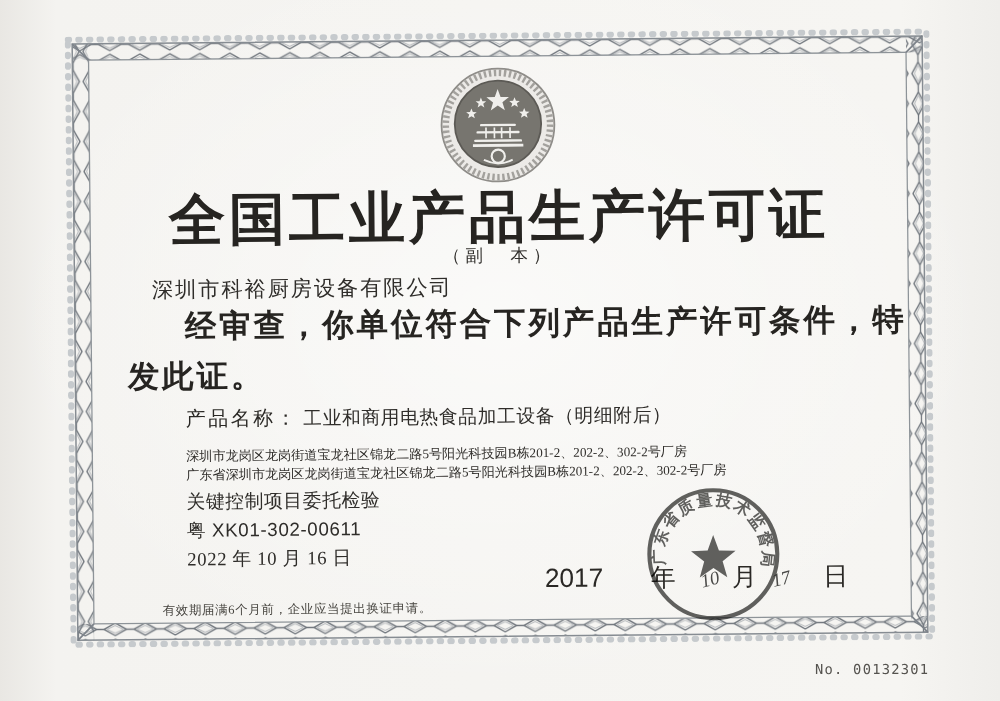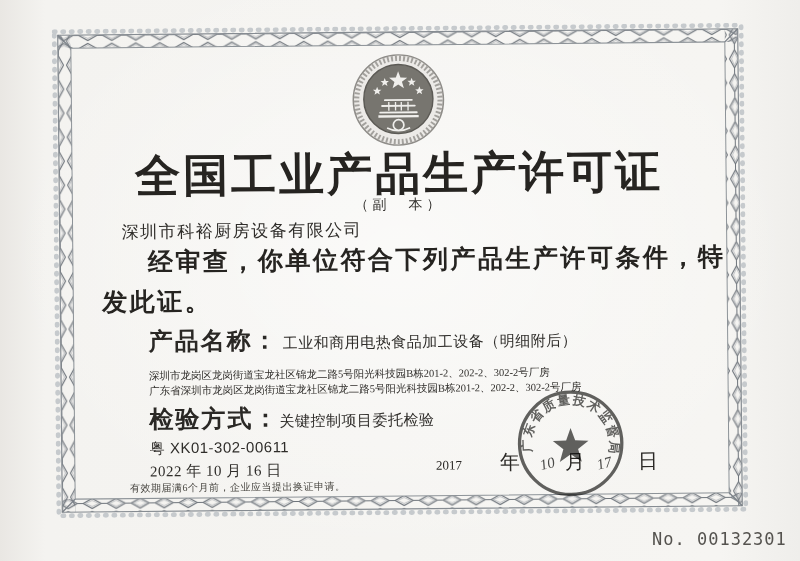--- a/index.html
+++ b/index.html
@@ -38,53 +38,53 @@
   }
   .statement {
     position:absolute; left:48px; top:214px; width:625px;
     font-size:25px; font-weight:bold; letter-spacing:2.5px;
     line-height:1.6; text-indent:46px; color:#262421;
   }
 
   .fields { position:absolute; left:94px; top:297px; width:580px; }
   .field-row { display:flex; align-items:baseline; margin-bottom:4px; }
   .field-label {
-    font-size:24px; font-weight:bold; letter-spacing:2px;
+    font-size:16px; font-weight:normal; letter-spacing:2px;
     white-space:nowrap; color:#2a2825; flex:0 0 auto;
   }
   .field-value { font-size:15px; letter-spacing:.5px; color:#2f2d2a; white-space:nowrap; }
   .row-product { margin-bottom:16px; }
   .row-product .field-value { padding-left:4px; }
   .addr-value { font-size:10.5px; letter-spacing:0; transform:translateY(-4px); }
   .row-addr { margin-bottom:1px; }
   .mono-ish { font-family:"Liberation Sans","DejaVu Sans",sans-serif; }
 
   .note {
     position:absolute; left:74px; top:453px;
     font-size:10px; letter-spacing:.5px; color:#46443f;
   }
 
   .date-row {
     position:absolute; left:380px; top:424px;
     display:flex; align-items:baseline; font-size:20px; color:#2a2825;
   }
-  .date-num { font-family:Liberation Serif, serif; font-size:13px; }
+  .date-num { font-family:Liberation Sans, sans-serif; font-size:21px; }
   .date-hand { font-size:15px; color:#4a4a48; transform:rotate(-14deg); font-style:italic; }
   .g1{margin-left:38px;} .g2{margin-left:20px;} .g3{margin-left:10px;}
   .g4{margin-left:12px;} .g5{margin-left:26px;}
 
   .seal {
     position:absolute; left:460px; top:364px; width:110px; height:110px;
     opacity:.82; mix-blend-mode:multiply;
   }
 
   .serial {
     position:absolute; left:652px; top:529px;
     font-family:"DejaVu Sans Mono","Liberation Mono",monospace;
-    font-size:17px; letter-spacing:1px; color:#55534f;
+    font-size:11px; letter-spacing:1px; color:#55534f;
   }
 </style>
 </head>
 <body>
 
 <div class="certificate">
 
   <svg class="border-svg" viewBox="0 0 692 489" preserveAspectRatio="none" aria-hidden="true">
     <defs>
       <pattern id="diaH" width="24" height="13" patternUnits="userSpaceOnUse">
@@ -143,21 +143,20 @@
       <span class="field-label">产品名称：</span>
       <span class="field-value">工业和商用电热食品加工设备（明细附后）</span>
     </div>
     <div class="field-row row-addr">
       <span class="field-value addr-value">深圳市龙岗区龙岗街道宝龙社区锦龙二路5号阳光科技园B栋201-2、202-2、302-2号厂房</span>
     </div>
     <div class="field-row row-addr">
       <span class="field-value addr-value">广东省深圳市龙岗区龙岗街道宝龙社区锦龙二路5号阳光科技园B栋201-2、202-2、302-2号厂房</span>
     </div>
     <div class="field-row">
-      <span class="field-label">检验方式：</span>
       <span class="field-value">关键控制项目委托检验</span>
     </div>
     <div class="field-row">
       <span class="field-value mono-ish">粤 XK01-302-00611</span>
     </div>
     <div class="field-row">
       <span class="field-value">2022 年 10 月 16 日</span>
     </div>
   </div>
 

